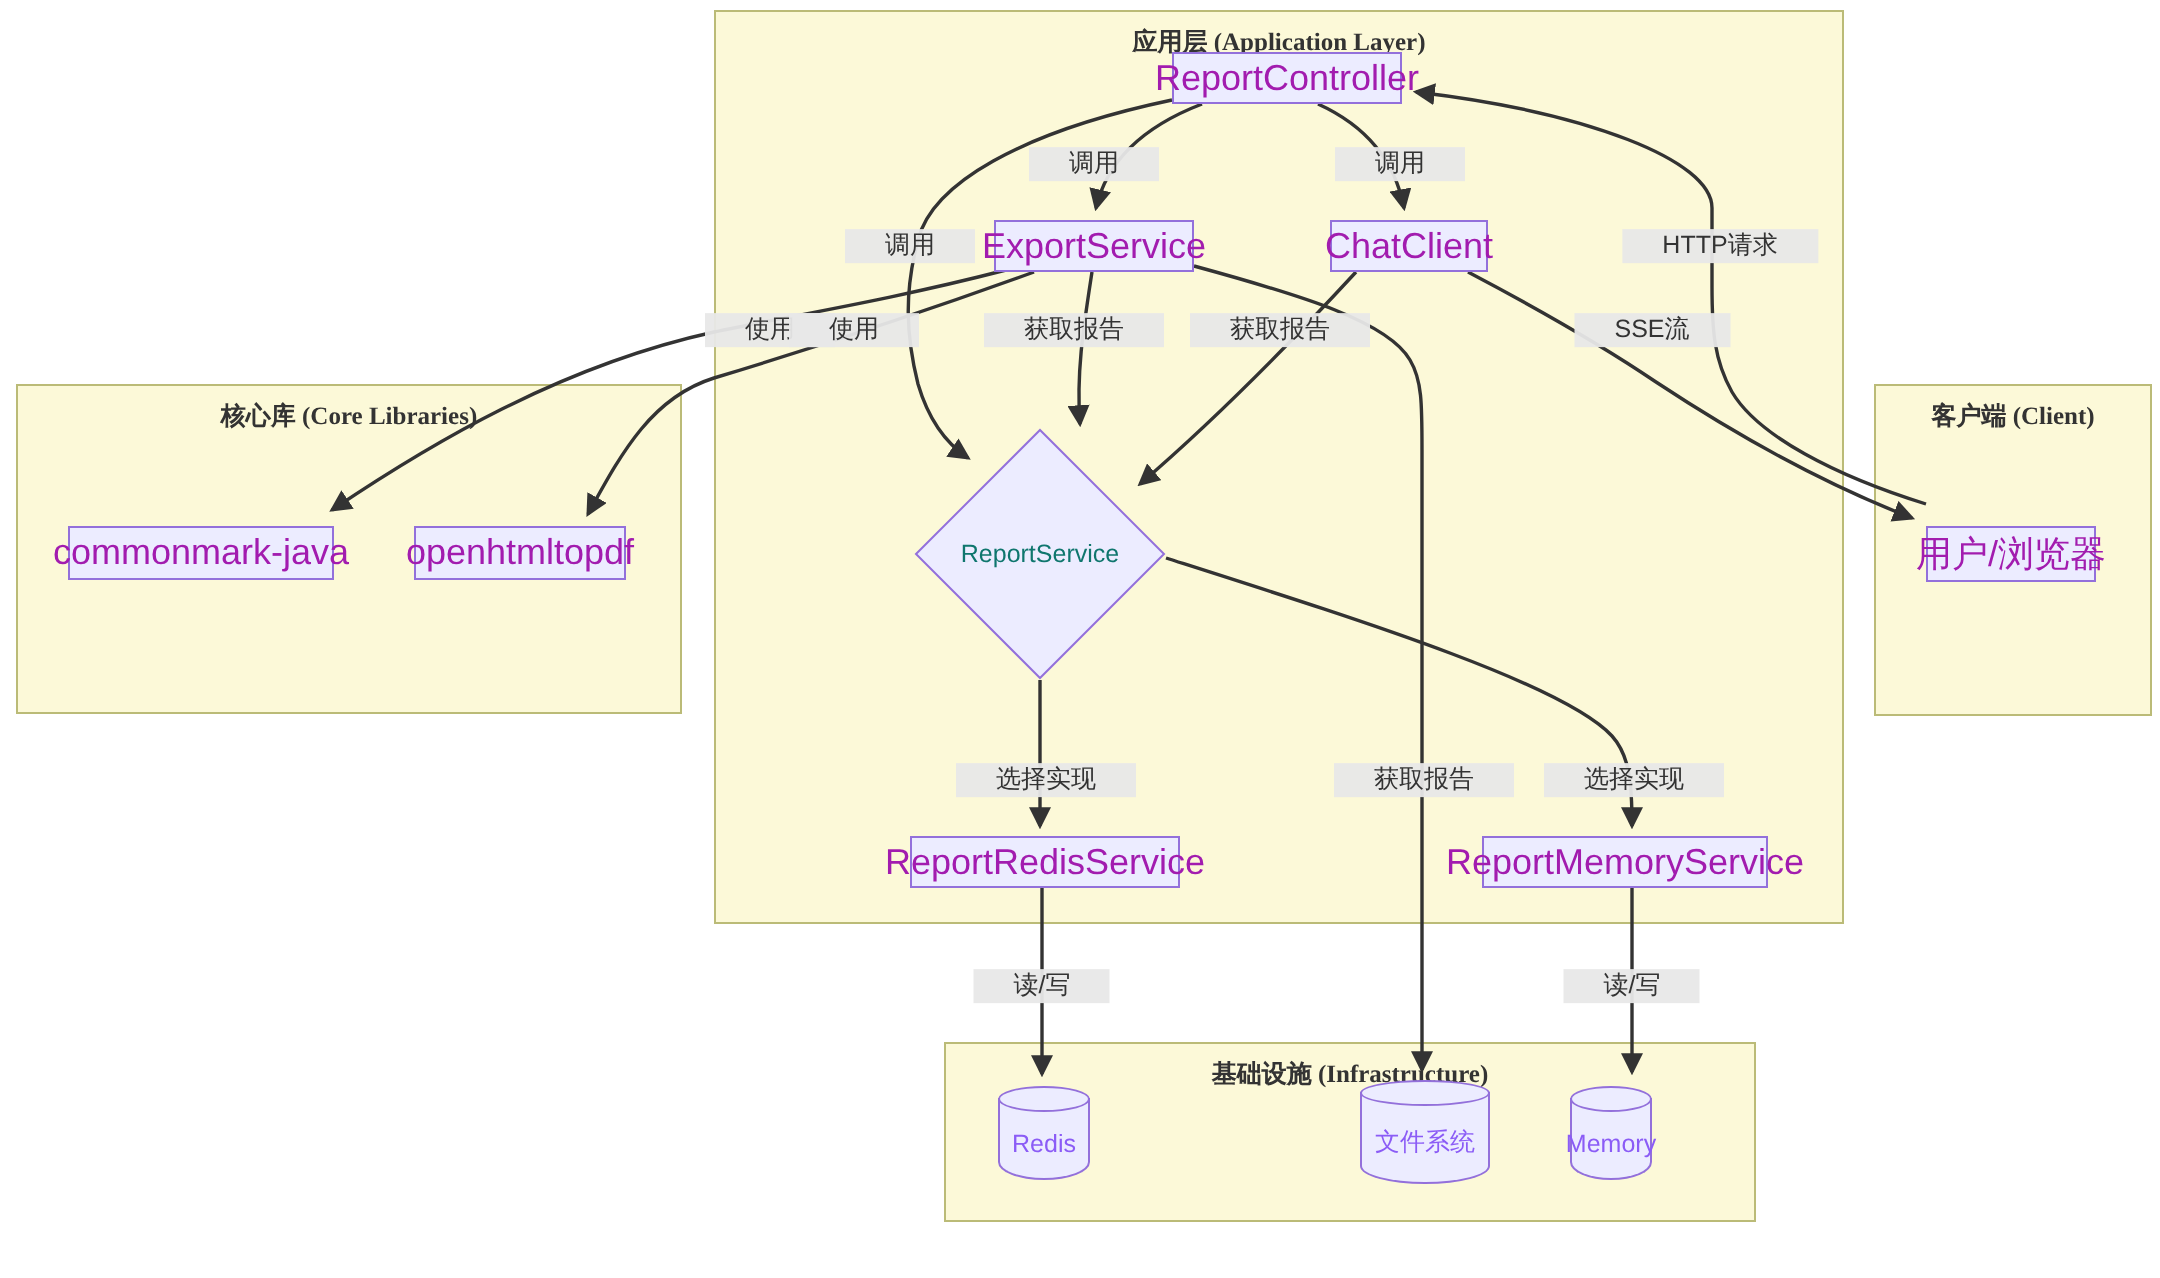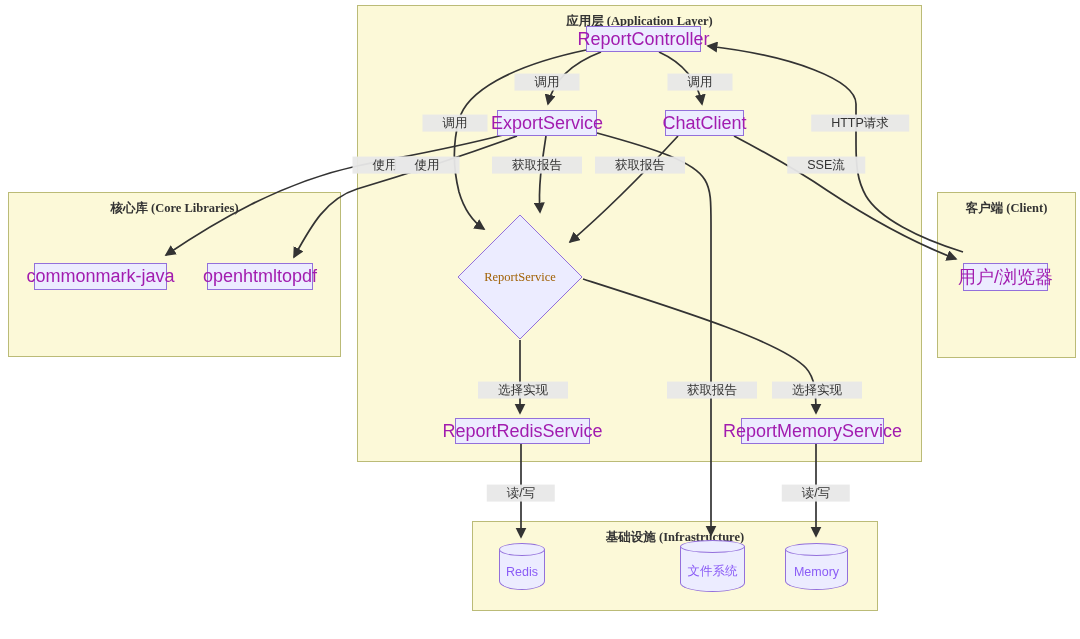--- a/index.html
+++ b/index.html
@@ -16,21 +16,21 @@
     position:absolute; top:7px; left:0; width:100%; text-align:center;
     font-size:12.5px; font-weight:bold; color:#333;
   }
   .node {
     position:absolute; display:flex; align-items:center; justify-content:center;
     background:var(--node-fill,#ECECFF); border:1px solid var(--node-border,#9370DB);
     font-size:18px; color:#a21caf; z-index:3; box-sizing:border-box; white-space:nowrap;
   }
   .diamond-label {
     position:absolute; display:flex; align-items:center; justify-content:center;
-    font-size:12.5px; color:#a16207; z-index:3; white-space:nowrap;font-family:Liberation Serif, serif;
+    font-size:12.5px; color:#0f766e; z-index:3; white-space:nowrap;
   }
   svg.edges { position:absolute; left:0; top:0; z-index:2; pointer-events:none; }
   svg.edges path.edge { fill:none; stroke:var(--edge-color,#333333); stroke-width:1.7px; }
   .elabel {
     position:absolute; transform:translate(-50%,-50%);
     background:rgba(232,232,232,0.95); padding:0px 20px; font-size:12.5px;
     color:#333; z-index:4; white-space:nowrap; line-height:1.35;
   }
   .cyl { position:absolute; z-index:3; }
   .cyl-top {
@@ -133,21 +133,21 @@
     <div class="cyl-body"></div>
     <div class="cyl-label">Redis</div>
   </div>
 
   <div class="cyl" style="left:680px; top:540px; width:65px; height:52px;">
     <div class="cyl-top"></div>
     <div class="cyl-body"></div>
     <div class="cyl-label">文件系统</div>
   </div>
 
-  <div class="cyl" style="left:785px; top:543px; width:63px; height:47px;">
+  <div class="cyl" style="left:785px; top:543px; width:41px; height:47px;">
     <div class="cyl-top"></div>
     <div class="cyl-body"></div>
     <div class="cyl-label">Memory</div>
   </div>
 
   <div class="elabel" style="left:547px; top:82px;">调用</div>
   <div class="elabel" style="left:700px; top:82px;">调用</div>
   <div class="elabel" style="left:455px; top:123px;">调用</div>
   <div class="elabel" style="left:860px; top:123px;">HTTP请求</div>
   <div class="elabel" style="left:385px; top:165px;">使用</div>

